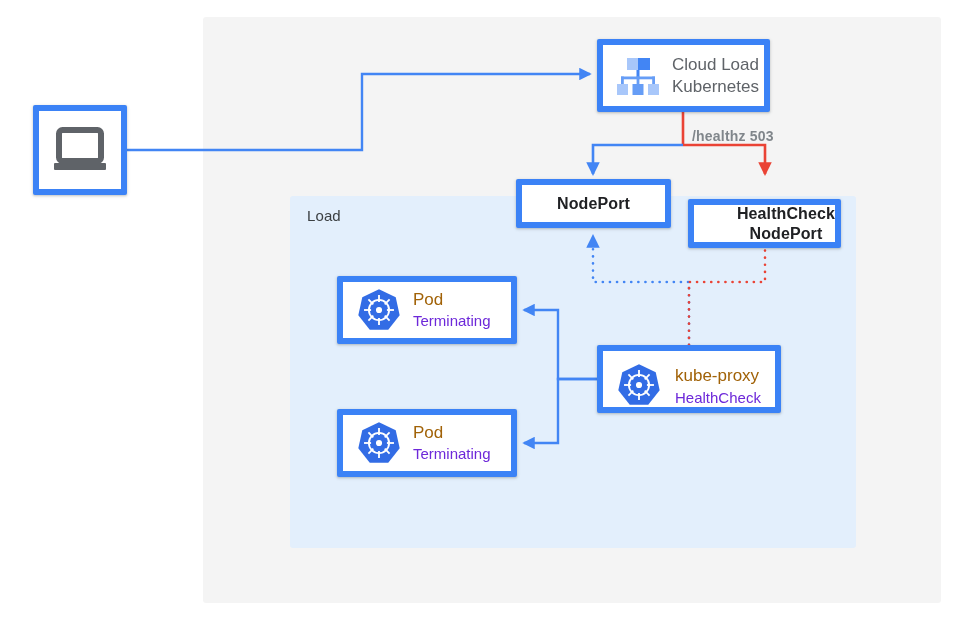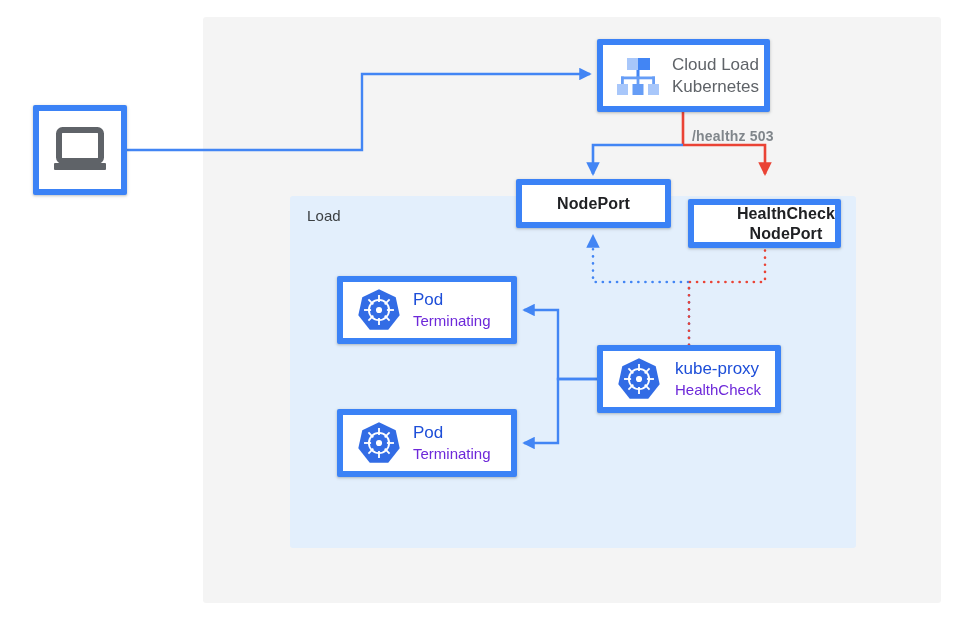--- a/index.html
+++ b/index.html
@@ -129,29 +129,29 @@
   .card-pod-2 { top: 409px; }
 
   
   .card-kubeproxy {
     left: 597px;
     top: 345px;
     width: 184px;
     height: 68px;
     display: flex;
     flex-direction: row;
-    align-items: center;
+    align-items: flex-end;
     padding-left: 14px;
     gap: 14px;
   }
 
   .card-labels { display: flex; flex-direction: column; justify-content: center; }
   .label-primary {
     font-size: 17px;
-    color: #1d4ed8;
+    color: #a16207;
     line-height: 1.3;
     white-space: nowrap;
   }
   .label-secondary {
     font-size: 15px;
     color: #6d28d9;
     line-height: 1.3;
     white-space: nowrap;
   }
   .label-clb {

